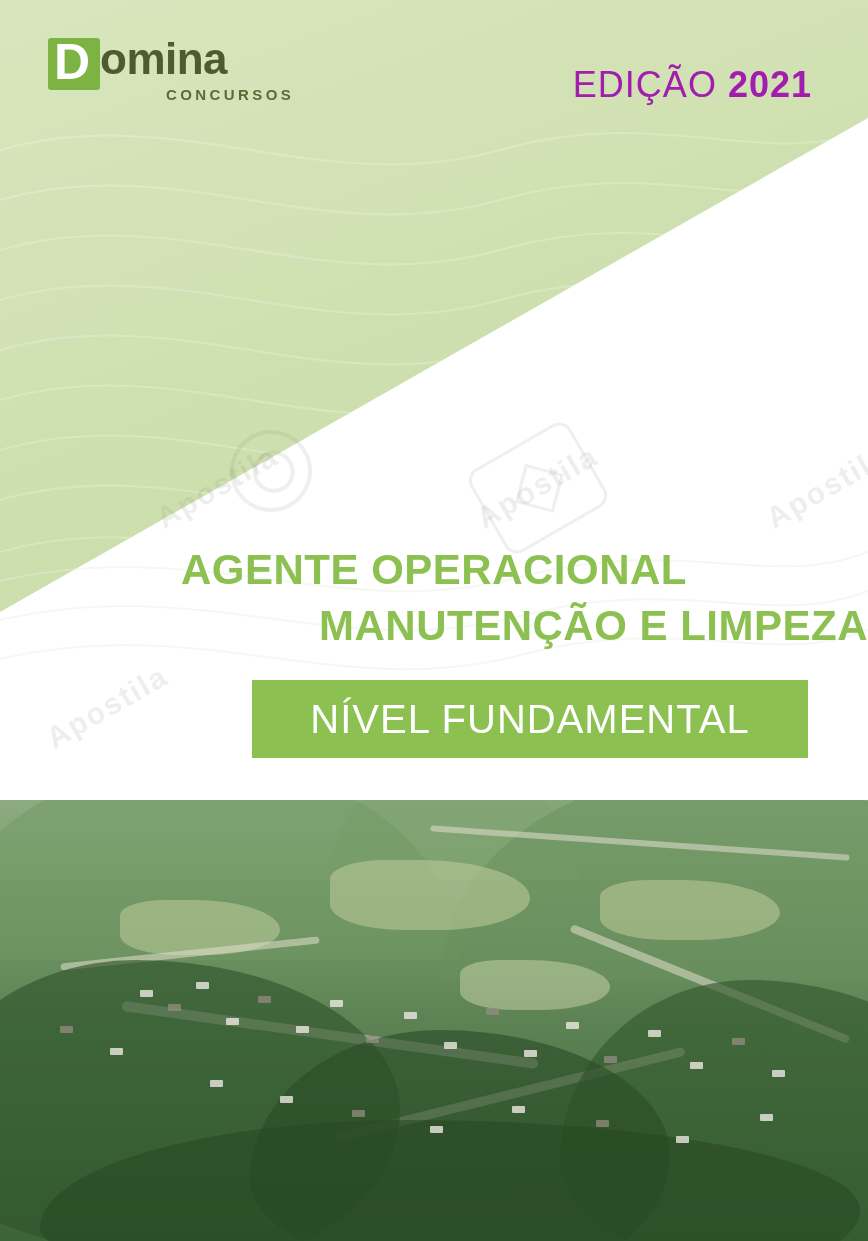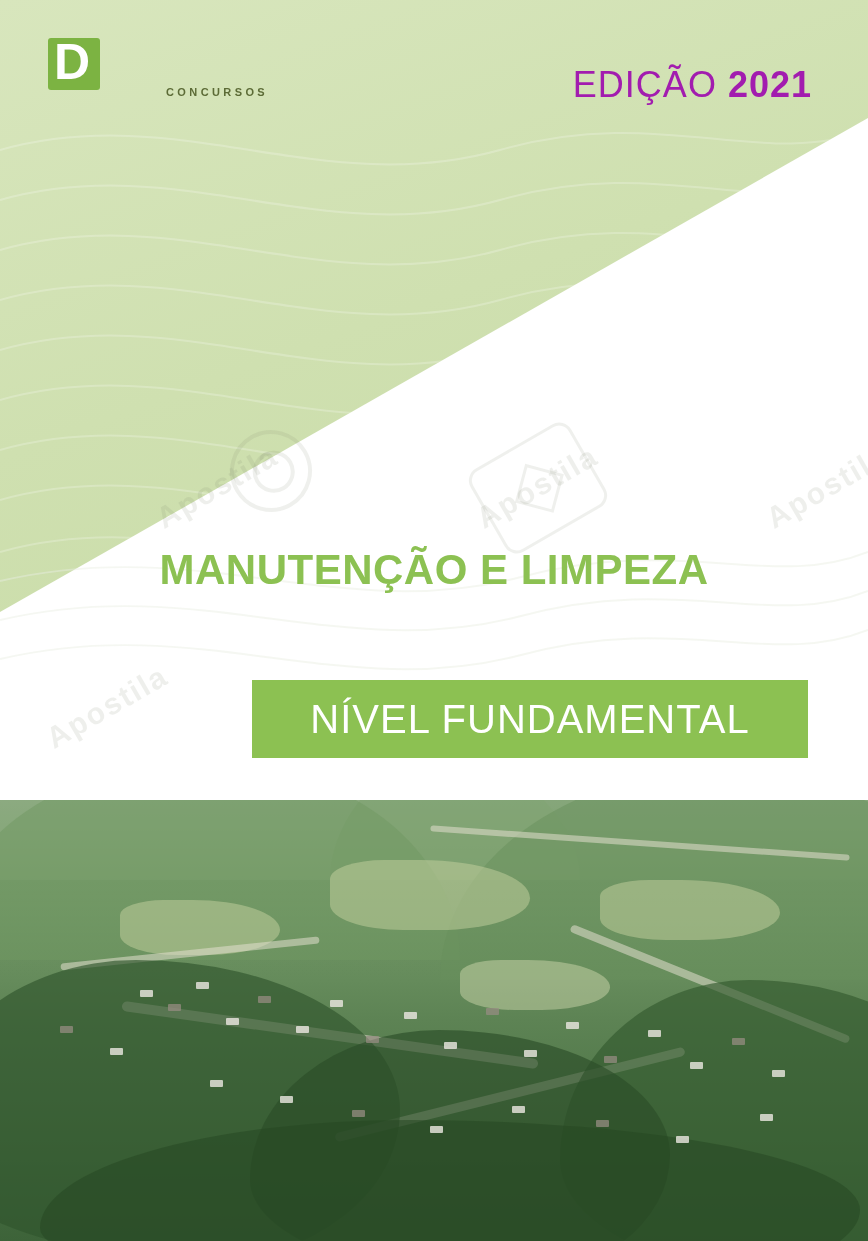--- a/index.html
+++ b/index.html
@@ -170,21 +170,21 @@
     left: 52px; top: -4px;
     font-size: 44px;
     font-weight: bold;
     color: #4e5b2e;
     letter-spacing: -0.5px;
   }
   .logo-sub {
     position: absolute;
     left: 118px;
     top: 48px;
-    font-size: 11px;
+    font-size: 15px;
     font-weight: bold;
     letter-spacing: 3.4px;
     color: #5c6b36;
   }
 
   
   .edition {
     position: absolute;
     right: 56px;
     top: 64px;
@@ -272,21 +272,21 @@
     position: absolute;
     left: 0; right: 0;
     top: 542px;
     text-align: center;
     font-size: 42px;
     line-height: 56px;
     font-weight: bold;
     color: #8cc152;
     letter-spacing: 0.5px;
   }
-  .role .l2 { display:block; }
+  .role .l2 { display:block;text-align:right; }
 
   .level-box {
     position: absolute;
     left: 252px;
     top: 680px;
     width: 556px;
     height: 78px;
     background: #8cc152;
     display: flex;
     align-items: center;
@@ -382,37 +382,39 @@
       <path d="M0,596 C200,548 340,640 520,592 C680,548 770,606 868,566"></path>
       <path d="M0,636 C200,588 340,680 520,632 C680,588 770,646 868,606"></path>
       <path d="M0,676 C200,628 340,720 520,672 C680,628 770,686 868,646"></path>
     </g>
   </svg>
 
   <div class="logo">
     <div class="logo-d">
       <span>D</span>
     </div>
+    <div class="logo-omina">omina</div>
     <div class="logo-sub">CONCURSOS</div>
   </div>
 
   <div class="edition">
     <span>EDIÇÃO</span>
     <span class="year">2021</span>
   </div>
 
 
   <div class="wm w1">Apostila</div>
   <div class="wm w2">Apostila</div>
   <div class="wm w3">Apostila</div>
   <div class="wm w4">Apostila</div>
   <div class="wm-badge"></div>
   <div class="wm-ring"></div>
 
   <div class="role">
+    <span>AGENTE OPERACIONAL</span>
     <span class="l2">MANUTENÇÃO E LIMPEZA</span>
   </div>
 
   <div class="level-box">
     <span>NÍVEL FUNDAMENTAL</span>
   </div>
 
 </div>
 
 </body></html>

